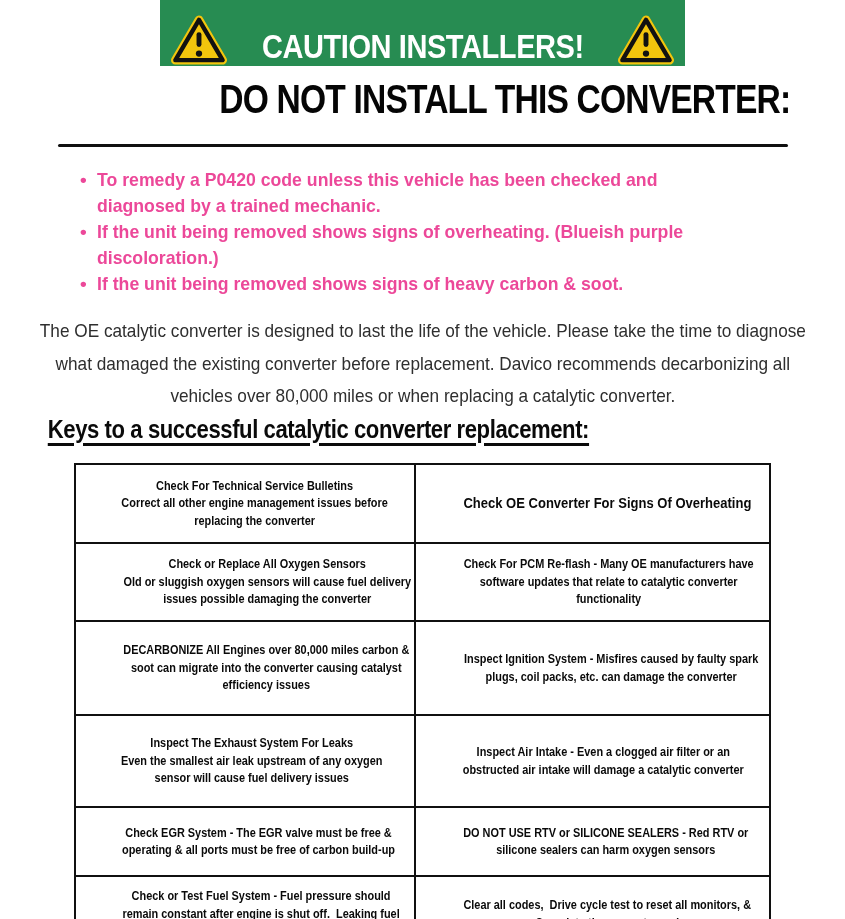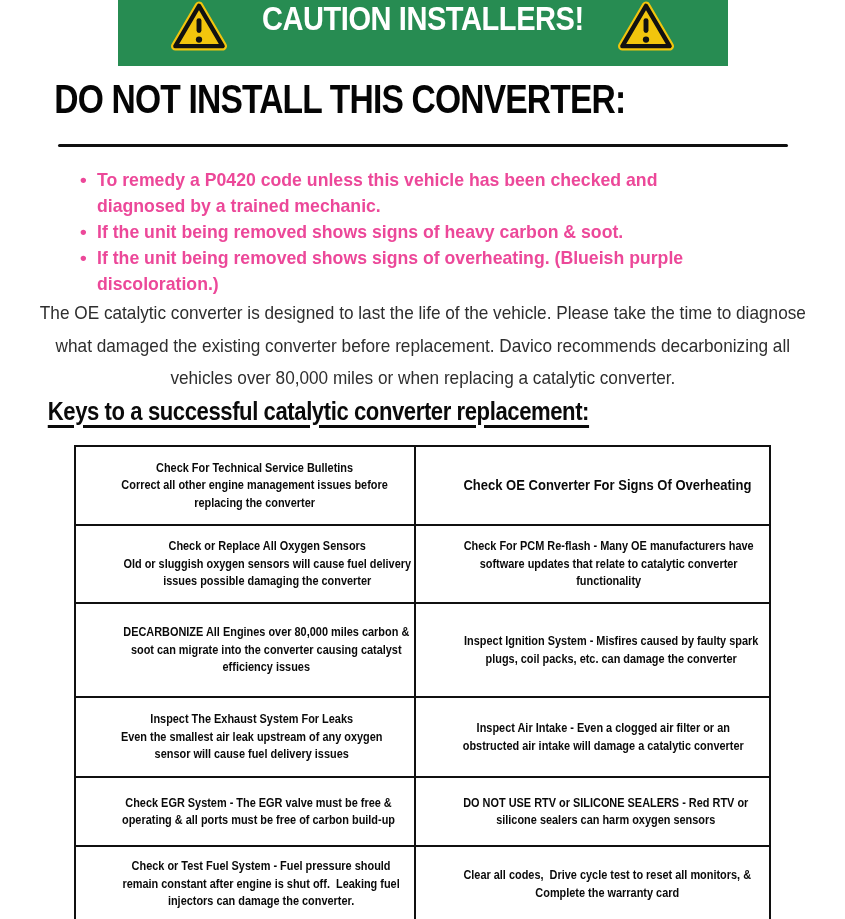--- a/index.html
+++ b/index.html
@@ -11,41 +11,41 @@
   html, body {
     width: 845px; height: 919px;
     background: #ffffff;
     font-family: "Liberation Sans", sans-serif;
     overflow: hidden;
   }
   .page { position: relative; width: 845px; height: 919px; }
 
   
   .banner {
-    width: 610px; height: 66px;
+    width: 525px; height: 66px;
     margin: 0 auto;
     background: var(--green);
-    display: flex; align-items: flex-start; justify-content: center;
+    display: flex; align-items: flex-end; justify-content: center;
     gap: 13px;
   }
   .banner-title {
     color: #ffffff;
     font-weight: bold;
     font-size: 33px;
     letter-spacing: -0.5px;
     display: inline-block;
     transform: scaleX(0.88);
     white-space: nowrap;
   }
   .warn-svg { width: 56px; height: 52px; display: block; }
 
   
   .main-heading {
     margin-top: 8px;
-    text-align: left;
+    text-align: right;
     line-height: 50px;
   }
   .main-heading span {
     display: inline-block;
     font-size: 40px;
     font-weight: bold;
     color: #050505;
     letter-spacing: -1px;
     transform: scaleX(0.84);
     white-space: nowrap;
@@ -78,21 +78,21 @@
   }
   .bullets li span {
     display: inline-block;
     white-space: pre;
     transform: scaleX(0.93);
     transform-origin: left center;
   }
 
   
   .intro {
-    margin-top: 0;
+    margin-top: 18px;
     text-align: center;
   }
   .intro span {
     display: inline-block;
     font-size: 18.5px;
     font-weight: 400;
     line-height: 32.5px;
     color: #2e2e2e;
     white-space: pre;
     text-align: center;
@@ -142,21 +142,21 @@
     color: #0a0a0a;
     white-space: pre;
     text-align: center;
     transform: scaleX(0.84);
     transform-origin: center;
   }
   table.tips td.big span { font-size: 15.5px; }
   tr.r0 { height: 79px; }
   tr.r1 { height: 78px; }
   tr.r2 { height: 94px; }
-  tr.r3 { height: 80px; margin-top: 48px; }
+  tr.r3 { height: 92px; margin-top: 48px; }
   tr.r4 { height: 69px; }
   tr.r5 { height: 76px; }
 </style>
 </head>
 <body>
 
 <div class="page">
 
   <div class="banner">
     <svg class="warn-svg" viewBox="0 0 64 58" aria-hidden="true">
@@ -175,23 +175,23 @@
   </div>
 
   <div class="main-heading">
     <span>DO NOT INSTALL THIS CONVERTER:</span>
   </div>
   <div class="rule"></div>
 
   <ul class="bullets">
     <li><span>To remedy a P0420 code unless this vehicle has been checked and
 diagnosed by a trained mechanic.</span></li>
-    <li><span>If the unit being removed shows signs of heavy carbon &amp; soot.</span></li>
     <li><span>If the unit being removed shows signs of overheating. (Blueish purple
 discoloration.)</span></li>
+    <li><span>If the unit being removed shows signs of heavy carbon &amp; soot.</span></li>
   </ul>
 
   <div class="intro">
     <span>The OE catalytic converter is designed to last the life of the vehicle. Please take the time to diagnose
 what damaged the existing converter before replacement. Davico recommends decarbonizing all
 vehicles over 80,000 miles or when replacing a catalytic converter.</span>
   </div>
 
   <div class="keys-heading">
     <span>Keys to a successful catalytic converter replacement:</span>

